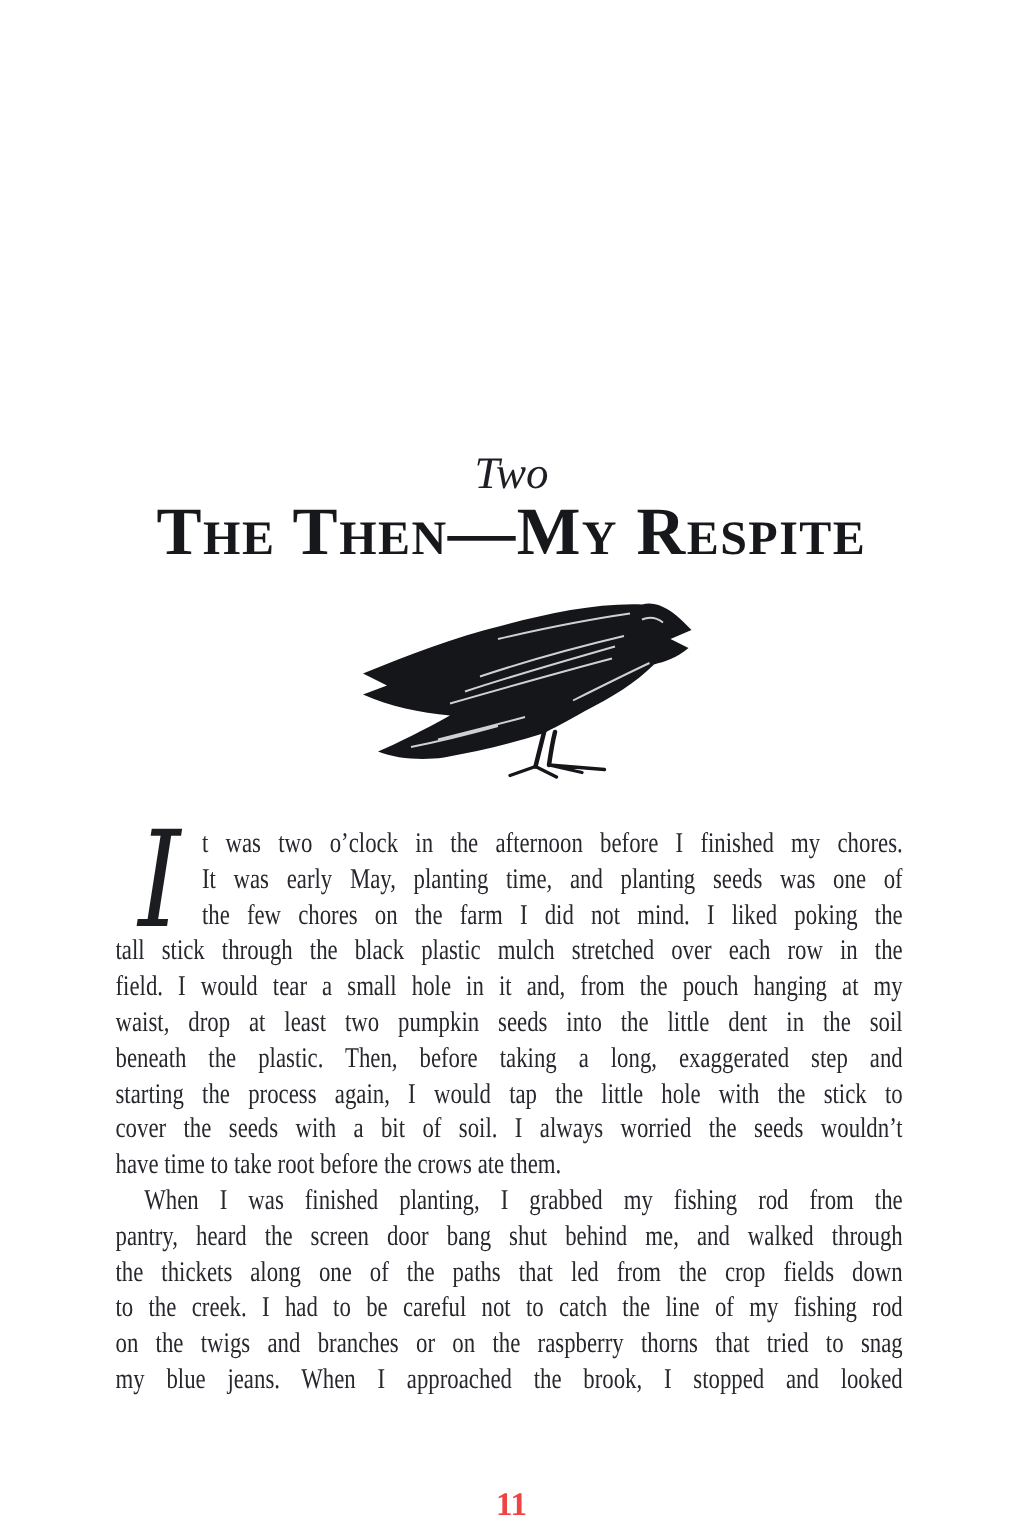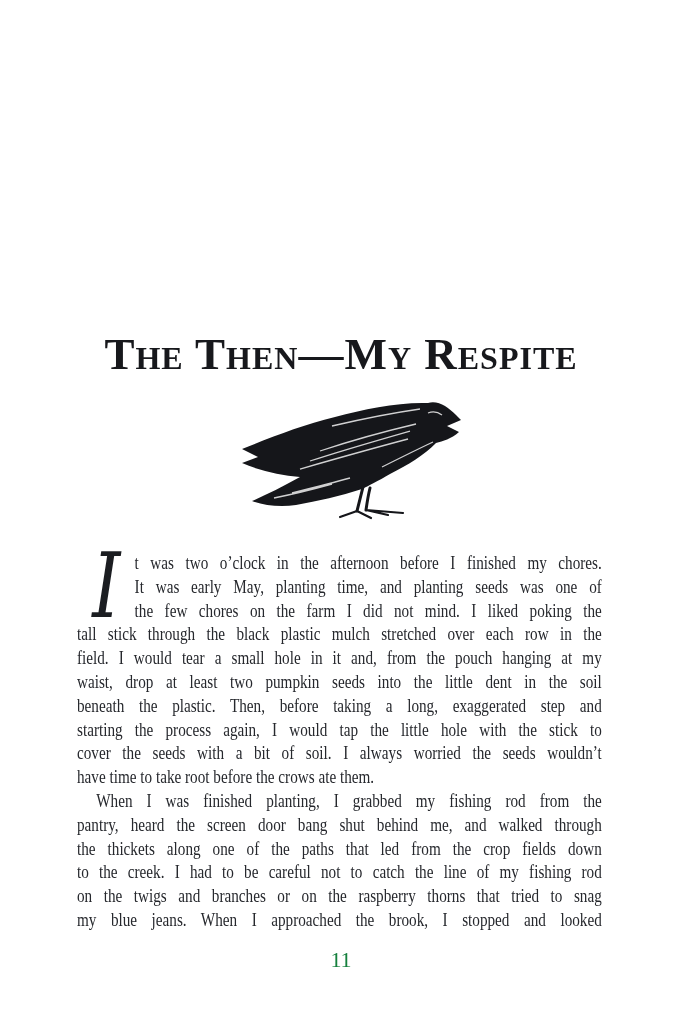--- a/index.html
+++ b/index.html
@@ -79,35 +79,36 @@
     left: 19px;
     top: -9px;
     font-family: "DejaVu Serif", serif;
     font-style: italic;
     font-size: 89px;
     line-height: 1;
     color: #1b1d21;
   }
   .page-number {
     position: absolute;
-    top: 949px;
+    top: 992px;
     left: 0;
     right: 0;
     text-align: center;
-    font-weight: normal;
+    font-weight: bold;
     font-size: 22px;
     line-height: 1;
-    color: #15803d;
+    color: #ef4444;
   }
 </style>
 </head>
 <body>
 
 <div class="page">
 
+  <div class="chapter-number">Two</div>
 
   <h1 class="chapter-title">The Then—My Respite</h1>
 
   <div class="crow-wrap">
     <svg viewBox="0 0 222 122" width="222" height="122" aria-hidden="true">
       <path fill="#15161a" d="M188,4 C198,1 208,8 216,16 L221,21 L207,27 L219,33 C211,40 203,42 196,44 C184,56 168,66 150,75 C138,82 128,87 122,90 C100,97 78,102 56,106 C42,108 24,107 12,102 C26,96 42,88 60,78 C40,76 20,72 2,64 L18,58 L2,50 C32,38 62,26 95,18 C125,10 158,3 188,4 Z"></path>
       <path stroke="#15161a" stroke-width="3" fill="none" stroke-linecap="round" d="M123,88 C121,96 119,104 117,112 M130,89 C128,97 127,104 126,111"></path>
       <path stroke="#15161a" stroke-width="2.2" fill="none" stroke-linecap="round" d="M117,112 L100,118 M117,112 L131,119 M126,111 L148,116 M126,111 L163,114"></path>
       <path stroke="#ffffff" stroke-opacity="0.8" stroke-width="1.3" fill="none" d="M70,62 C100,52 135,42 170,32 M60,70 C95,60 130,50 168,40 M80,52 C110,42 142,33 176,25 M92,27 C122,20 152,14 180,10 M52,94 C72,89 92,84 110,79 M34,99 C54,95 74,90 92,85 M142,68 C158,60 176,51 193,43 M150,78 C164,70 180,62 196,53 M188,14 C193,12 198,13 202,16"></path>
     </svg>

